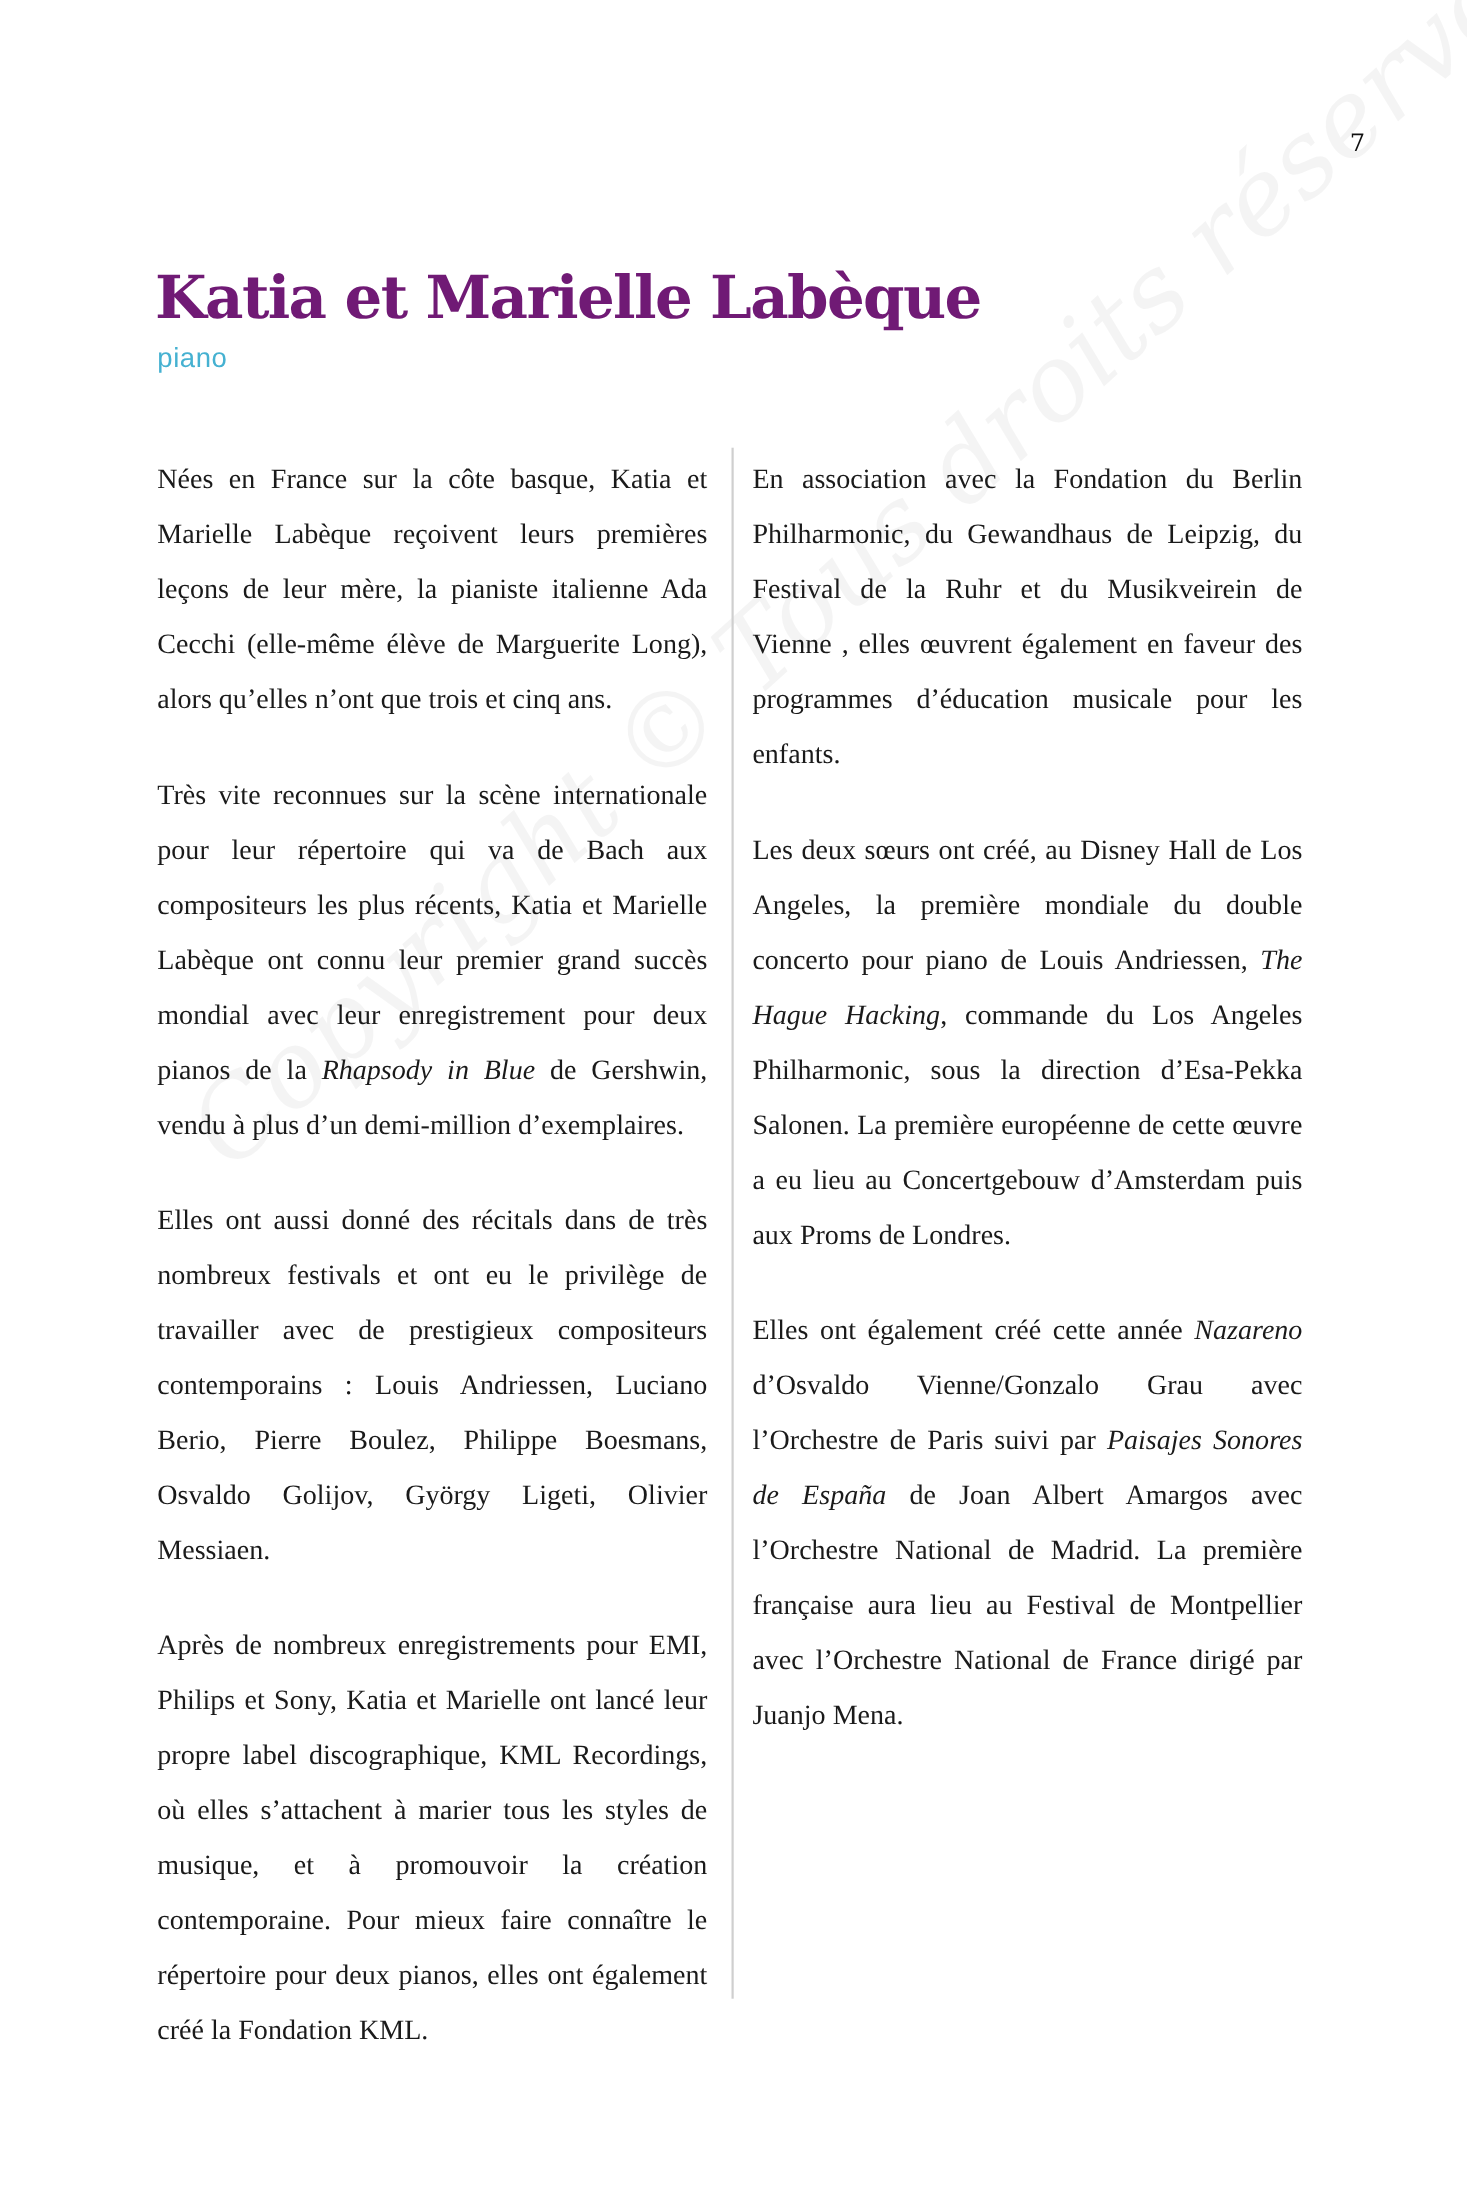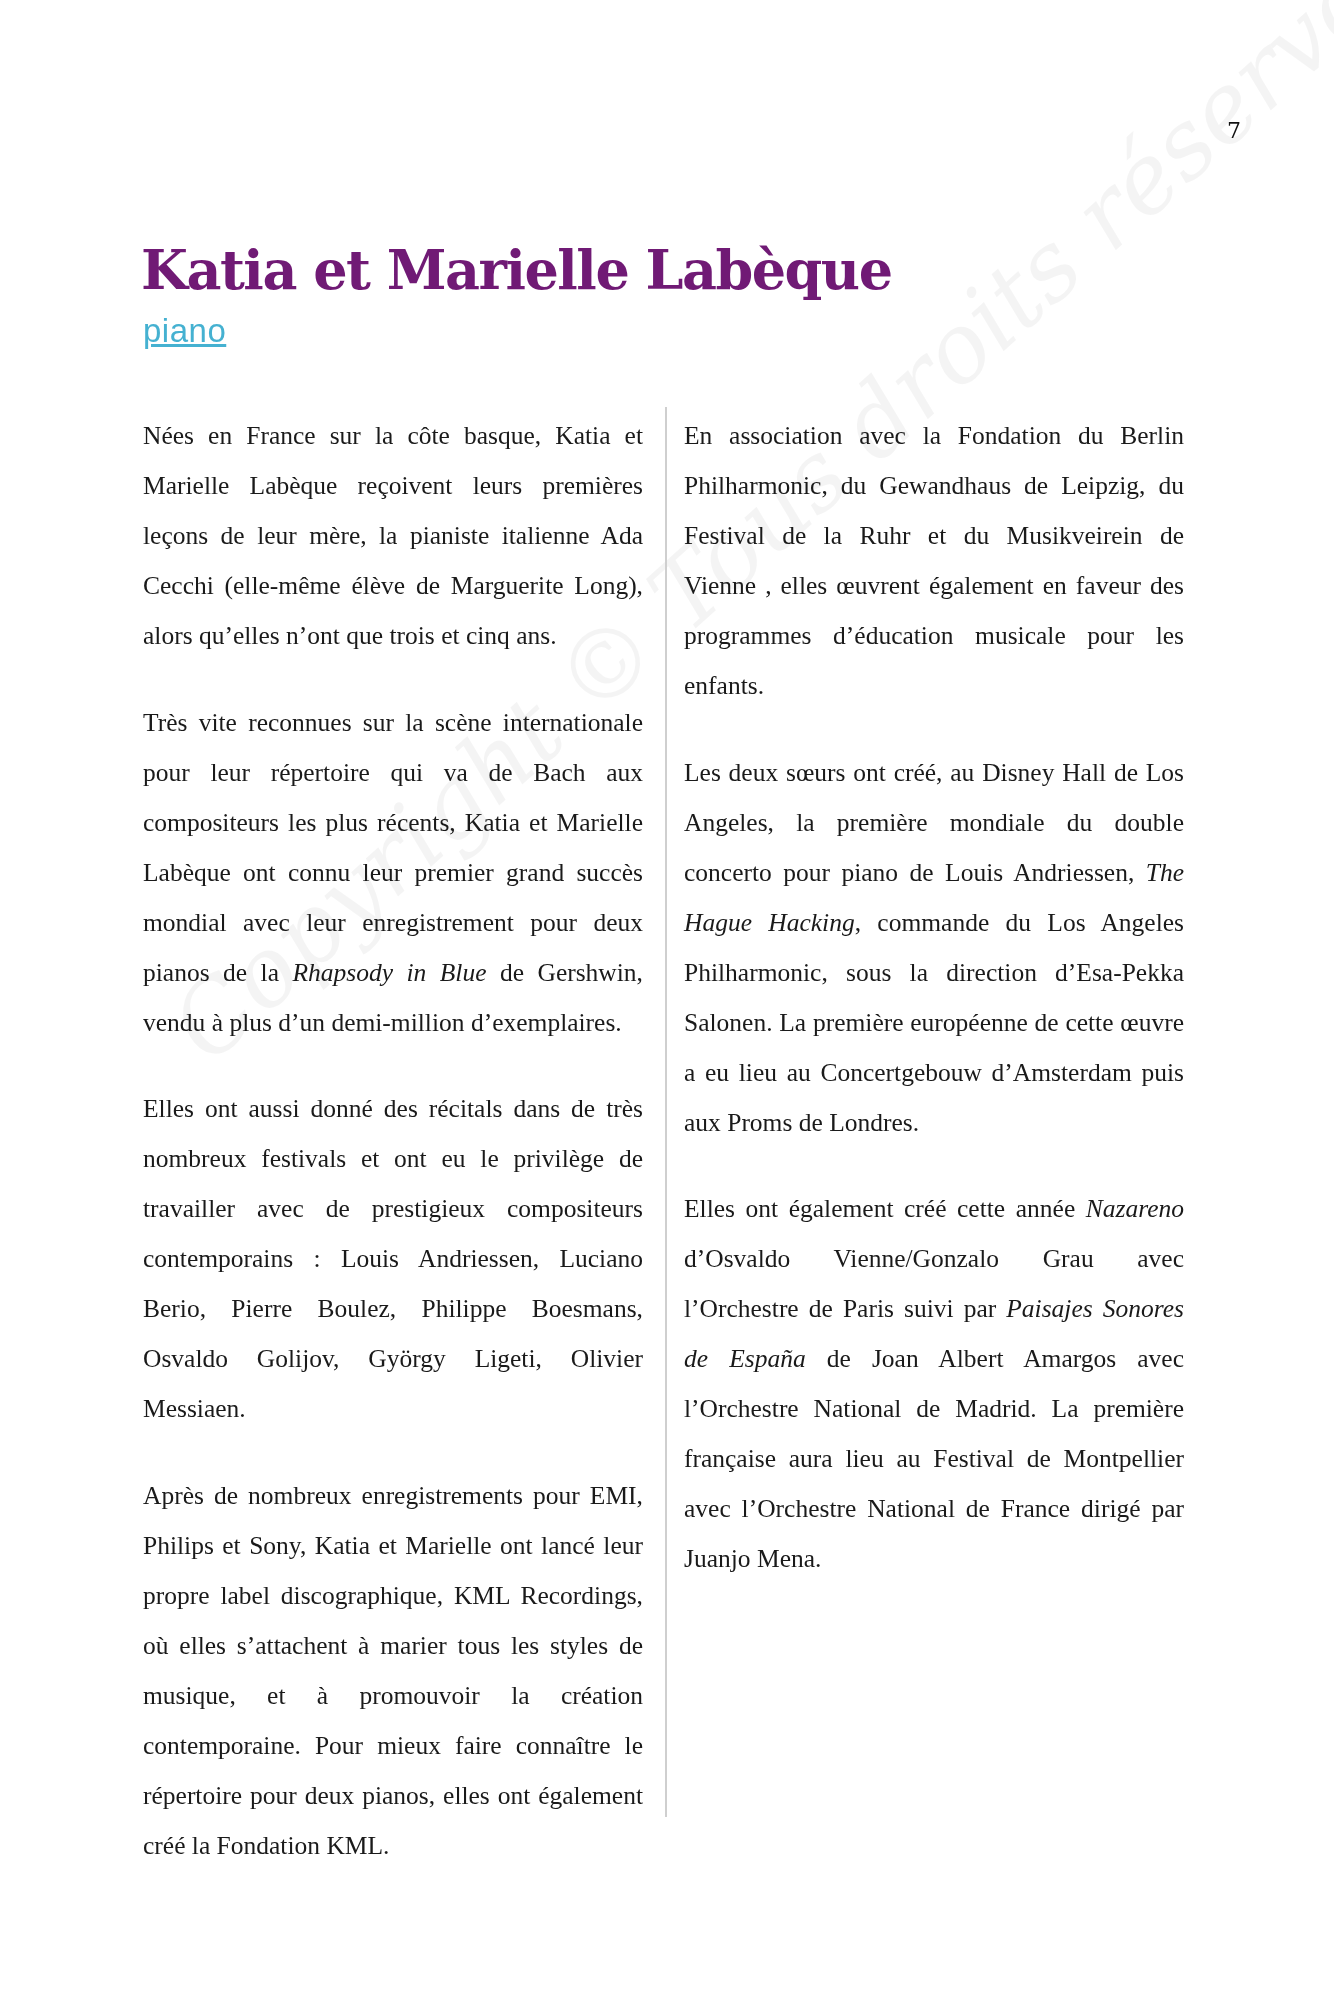--- a/index.html
+++ b/index.html
@@ -8,22 +8,22 @@
     position: absolute; top: 118px; left: 1227px;
     font-family: "DejaVu Serif", serif; font-size: 22px; color: #111;
   }
   .title {
     position: absolute; top: 238px; left: 141px; margin: 0;
     font-family: "DejaVu Serif", serif; font-weight: bold;
     font-size: 54px; letter-spacing: -1.5px; color: #701a75; white-space: nowrap;
   }
   .subtitle {
     position: absolute; top: 312px; left: 143px; margin: 0;
-    font-family: "Liberation Sans", sans-serif; font-size: 33px;
-    color: #45b1d1; letter-spacing: 0.5px; text-decoration: underline;
+    font-family: "Liberation Sans", sans-serif; font-size: 25px;
+    color: #45b1d1; letter-spacing: 0.5px;
   }
   .column {
     position: absolute; top: 411px; width: 500px;
     font-family: "Liberation Serif", serif; font-size: 25.5px;
     line-height: 50px; color: #1a1a1a; text-align: justify;
     hyphens: none;
   }
   .col-left { left: 143px; }
   .col-right { left: 684px; }
   .column p { margin: 0 0 36.6px 0; }

